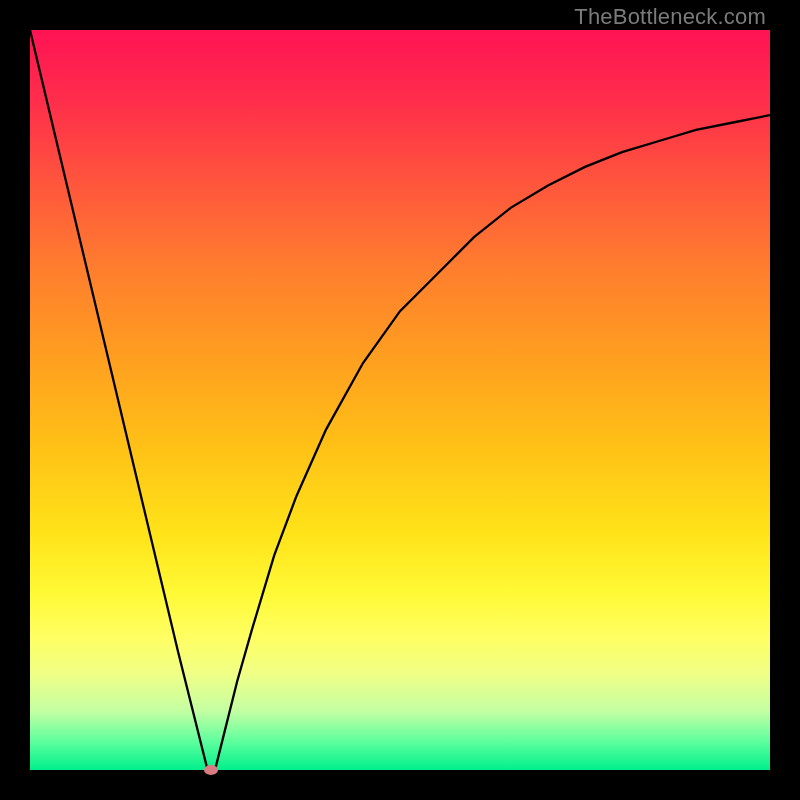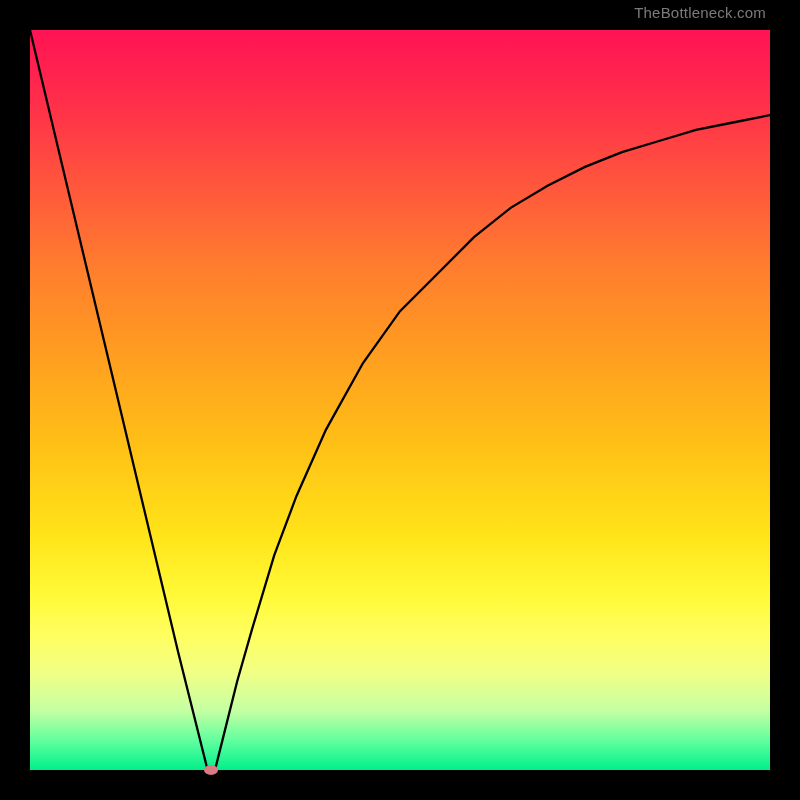--- a/index.html
+++ b/index.html
@@ -39,21 +39,21 @@
       #c4ffa3 92%,
       #62ff9e 96%,
       #00f08c 100%
     );
   }
   .watermark {
     position: absolute;
     top: 4px;
     right: 34px;
     color: #7b7b7b;
-    font-size: 15px;
+    font-size: 22px;
     letter-spacing: 0.2px;
     user-select: none;
   }
   svg.curve {
     position: absolute;
     inset: 0;
     width: 100%;
     height: 100%;
   }
   .curve path {

